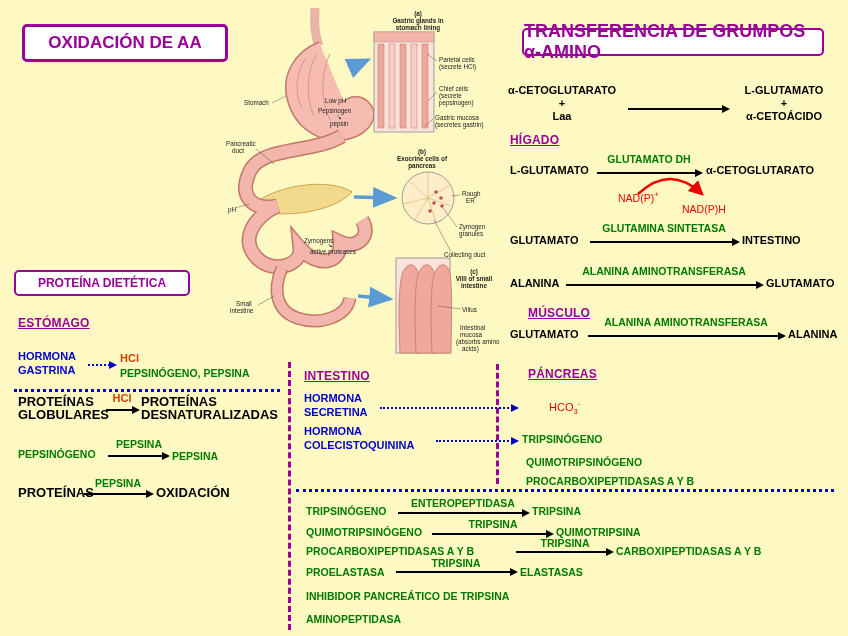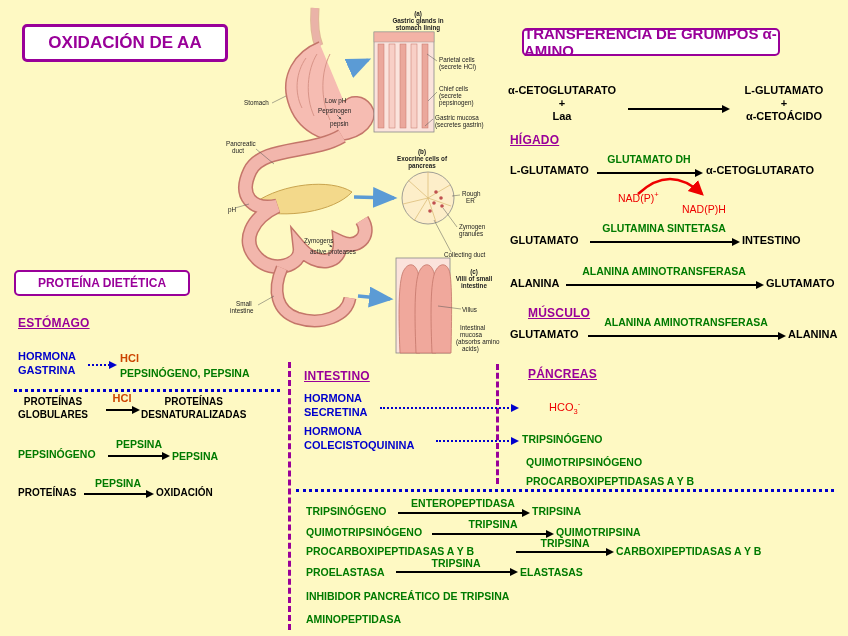--- a/index.html
+++ b/index.html
@@ -1,21 +1,21 @@
 <!DOCTYPE html>
 <html><head>
 <meta charset="utf-8">
 <style>
   * { margin:0; padding:0; box-sizing:border-box; }
   html,body { background:#ffffff; }
   body { font-family:"Liberation Sans", sans-serif; }
   #canvas { position:relative; width:848px; height:636px; background:#fef9c3; overflow:hidden; }
   .abs { position:absolute; }
   .blk { color:#000; font-weight:bold; font-size:11px; line-height:13px; }
-  .sm  { font-size:10px; line-height:12.5px;text-align:center; }
+  .sm  { font-size:13px; line-height:12.5px; }
   .grn { color:#007a00; font-weight:bold; font-size:10.5px; line-height:12px; }
   .blu { color:#0000cc; font-weight:bold; font-size:11px; line-height:14px; }
   .red { color:#ee0000; font-weight:normal; font-size:10.5px; }
   .org { color:#cc4400; font-weight:bold; font-size:11px; }
   .pur-h { color:#990099; font-weight:bold; font-size:12px; text-decoration:underline; letter-spacing:.2px; }
   .pbox { border:3px solid #990099; border-radius:5px; color:#990099; font-weight:bold;
           display:flex; align-items:center; justify-content:center; background:#fff; }
   .ctr { text-align:center; }
   .harrow { height:0; border-top:2px solid #000; }
   .harrow::after { content:""; position:absolute; right:-2px; top:-5px; width:0; height:0;
@@ -31,21 +31,21 @@
   .tb { font-weight:bold; }
 </style>
 </head>
 <body>
 
 <div id="canvas">
 
   <div class="abs pbox" style="left:22px;top:24px;width:206px;height:38px;font-size:17px">
     <span>OXIDACIÓN DE AA</span>
   </div>
-  <div class="abs pbox" style="left:522px;top:28px;width:258px;height:28px;font-size:15px;border-width:2.5px">
+  <div class="abs pbox" style="left:522px;top:28px;width:302px;height:28px;font-size:18px;border-width:2.5px">
     <span>TRANSFERENCIA DE GRUMPOS α-AMINO</span>
   </div>
 
   <svg class="abs" style="left:222px;top:6px" width="285" height="356" viewBox="0 0 285 356">
     <defs>
       <marker id="mblue" markerWidth="9" markerHeight="8" refX="6" refY="3" orient="auto">
           <path d="M0,0L7,3L0,6Z" fill="#5b9bd5"></path>
         </marker>
       <marker id="mgray" markerWidth="6" markerHeight="6" refX="4" refY="2" orient="auto">
           <path d="M0,0L5,2L0,4Z" fill="#444"></path>

